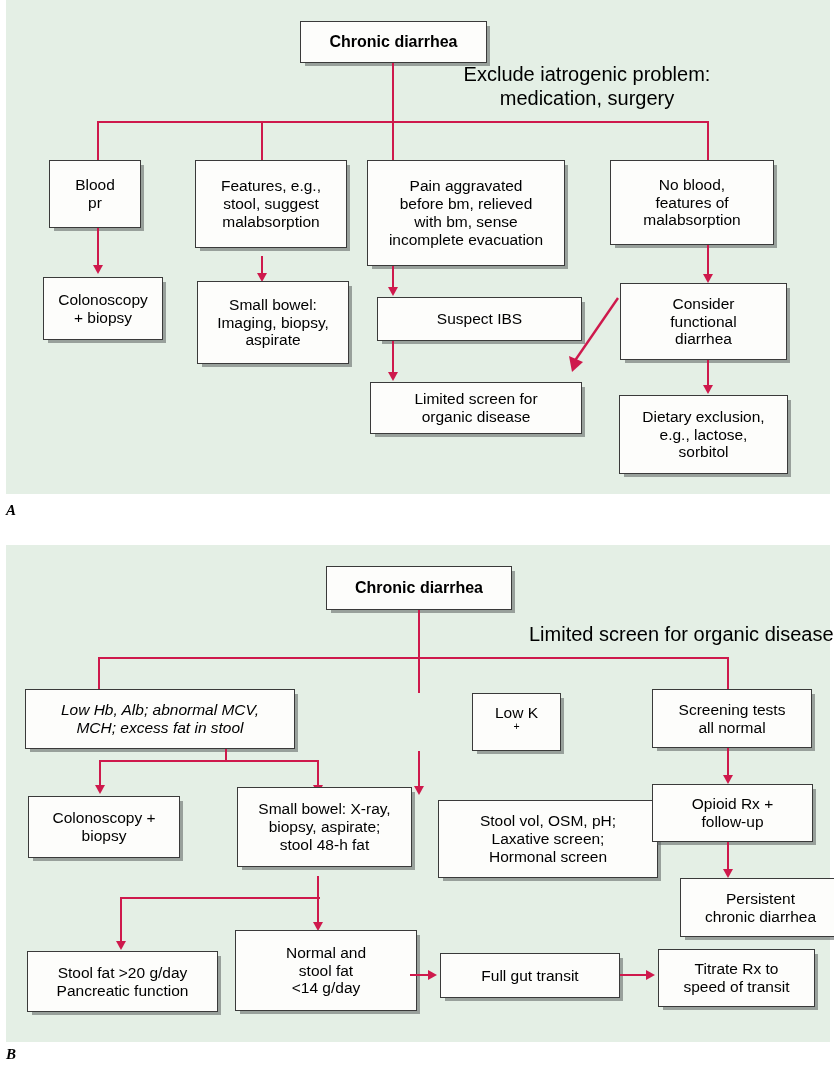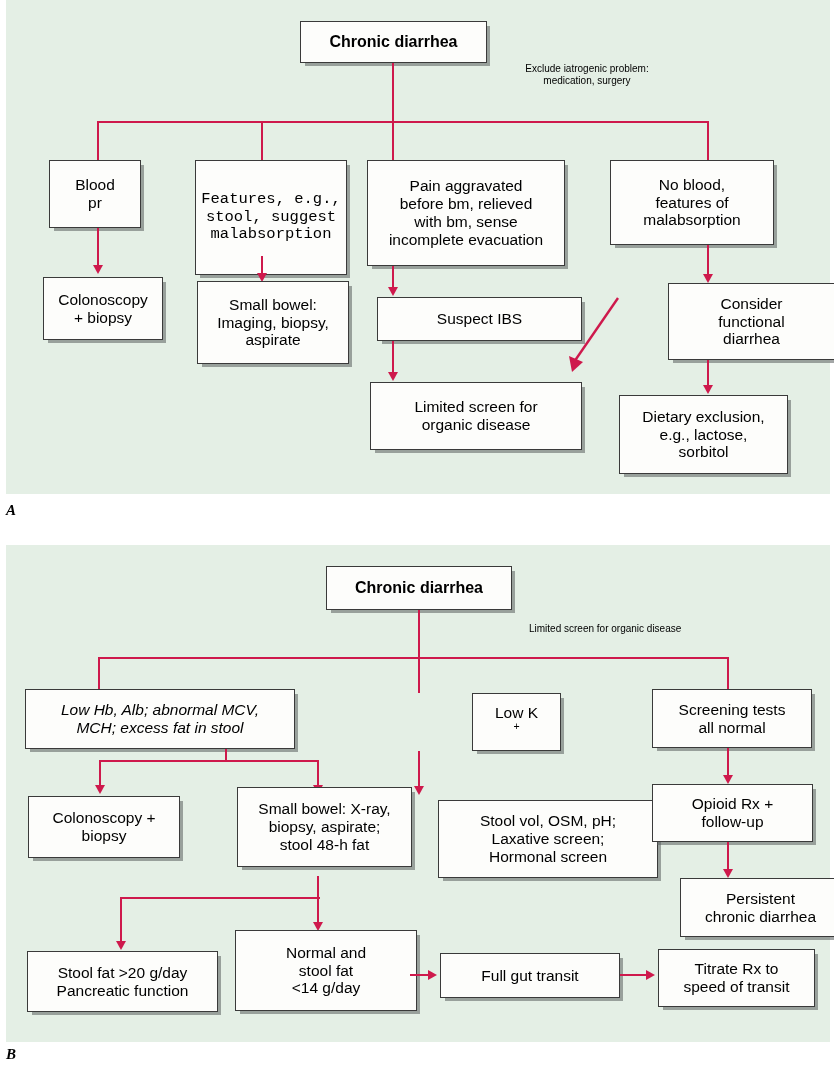--- a/index.html
+++ b/index.html
@@ -25,21 +25,21 @@
     display:flex;align-items:center;justify-content:center;
     text-align:center;color:#000;font-size:15.5px;line-height:1.16;
     box-shadow:4px 4px 0 -1px rgba(90,95,95,.55);
     padding:2px 4px;
   }
   .node.title{font-weight:bold;font-size:16px;}
   .node span{display:block;width:100%;white-space:pre-line;}
 
   
   .ftext{
-    position:absolute;color:#000;font-size:10px;line-height:1.18;
+    position:absolute;color:#000;font-size:20px;line-height:1.18;
     white-space:pre-line;
   }
 
   
   .ln{position:absolute;background:#ce194c;}
   .ln.h{height:2.4px;}
   .ln.v{width:2.4px;}
   .arrow{position:absolute;width:0;height:0;}
   .arrow.down{
     border-left:5.2px solid transparent;border-right:5.2px solid transparent;
@@ -72,21 +72,21 @@
 
   <div class="ln v" style="left:91px;top:121px;height:39px;"></div>
   <div class="ln v" style="left:255px;top:121px;height:39px;"></div>
   <div class="ln v" style="left:386px;top:121px;height:39px;"></div>
   <div class="ln v" style="left:701px;top:121px;height:39px;"></div>
 
   <div class="node" style="left:43px;top:160px;width:92px;height:68px;">
     <span>Blood
 pr</span>
   </div>
-  <div class="node" style="left:189px;top:160px;width:152px;height:115px;font-family:Liberation Mono, monospace;">
+  <div class="node" style="left:189px;top:160px;width:152px;height:88px;">
     <span>Features, e.g.,
 stool, suggest
 malabsorption</span>
   </div>
   <div class="node" style="left:361px;top:160px;width:198px;height:106px;">
     <span>Pain aggravated
 before bm, relieved
 with bm, sense
 incomplete evacuation</span>
   </div>
@@ -113,38 +113,38 @@
 + biopsy</span>
   </div>
   <div class="node" style="left:371px;top:297px;width:205px;height:44px;">
     <span>Suspect IBS</span>
   </div>
   <div class="node" style="left:191px;top:281px;width:152px;height:83px;">
     <span>Small bowel:
 Imaging, biopsy,
 aspirate</span>
   </div>
-  <div class="node" style="left:614px;top:283px;width:167px;height:77px;margin-left:48px;">
+  <div class="node" style="left:614px;top:283px;width:167px;height:77px;">
     <span>Consider
 functional
 diarrhea</span>
   </div>
 
   <div class="ln v" style="left:386px;top:341px;height:34px;"></div>
   <div class="arrow down" style="left:382px;top:372px;"></div>
 
   <div class="ln v" style="left:701px;top:360px;height:28px;"></div>
   <div class="arrow down" style="left:697px;top:385px;"></div>
 
   <svg class="diag" style="left:0;top:0;width:824px;height:494px;">
     <line x1="612" y1="298" x2="568" y2="362"></line>
     <polygon points="566,372 563,356 577,362"></polygon>
   </svg>
 
-  <div class="node" style="left:364px;top:382px;width:212px;height:68px;">
+  <div class="node" style="left:364px;top:382px;width:212px;height:52px;">
     <span>Limited screen for
 organic disease</span>
   </div>
   <div class="node" style="left:613px;top:395px;width:169px;height:79px;">
     <span>Dietary exclusion,
 e.g., lactose,
 sorbitol</span>
   </div>
 </div>
 

